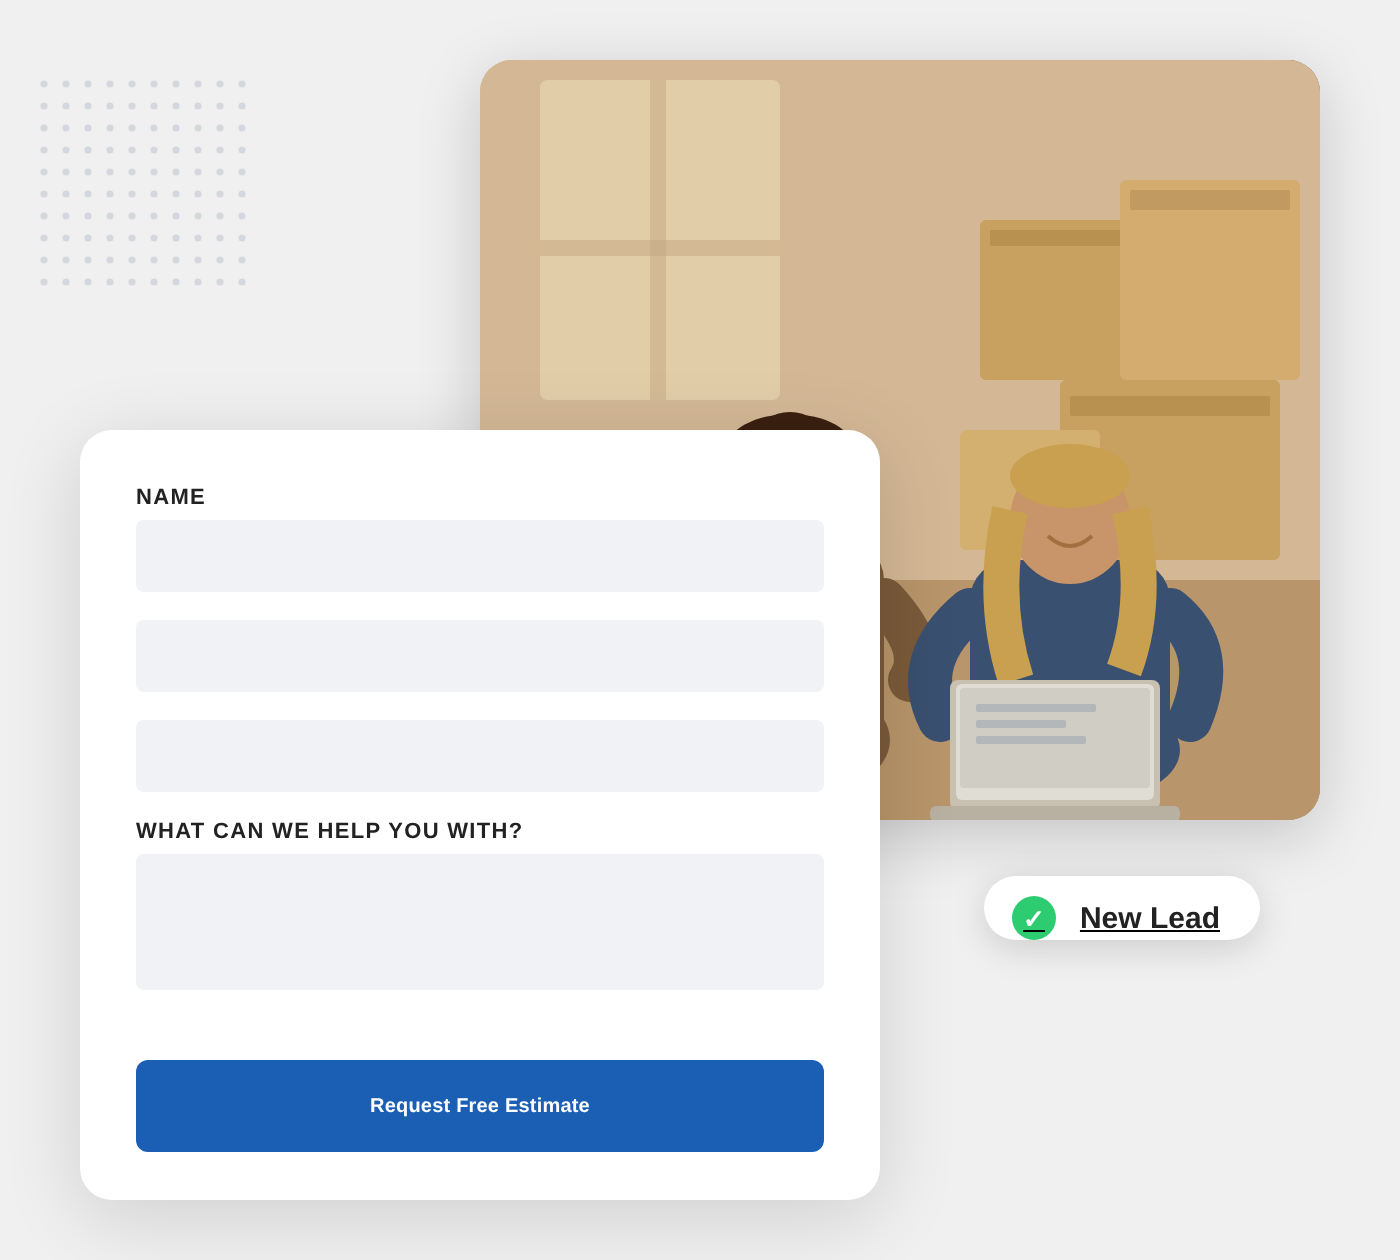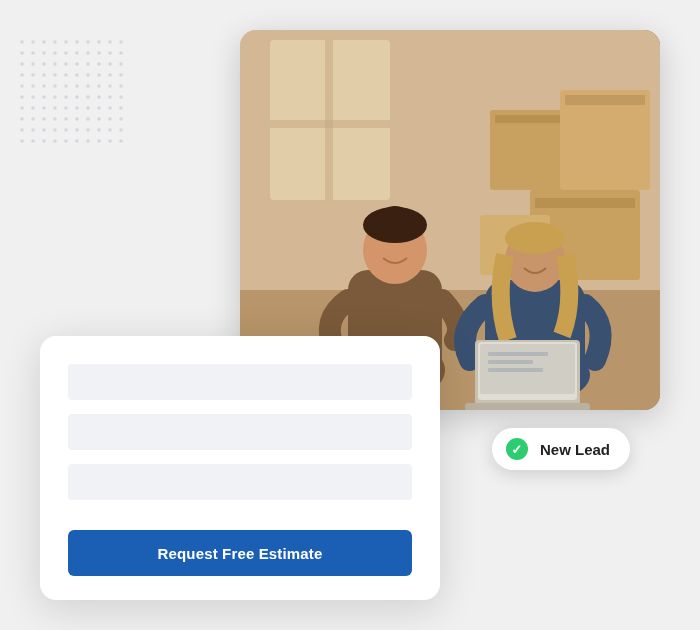--- a/index.html
+++ b/index.html
@@ -99,40 +99,41 @@
       resize: none;
     }
 
     .submit-btn {
       width: 100%;
       height: 46px;
       background: #1a5fb4;
       color: #fff;
       border: none;
       border-radius: 6px;
-      font-size: 15px;
+      font-size: 10px;
       font-weight: 700;
       cursor: pointer;
       margin-top: 16px;
       letter-spacing: 0.01em;
     }
 
     
     .new-lead-badge {
       position: absolute;
       bottom: 130px;
       right: 30px;
       background: #fff;
       border-radius: 24px;
       box-shadow: 0 4px 18px rgba(0,0,0,0.15);
-      padding: 10px 20px 10px 14px;
+      padding: 10px 20px 0 14px;
       display: flex;
       align-items: center;
       gap: 12px;
       z-index: 5;
+      text-decoration: underline;
     }
 
     .check-circle {
       width: 22px;
       height: 22px;
       background: #2ecc71;
       border-radius: 50%;
       display: flex;
       align-items: center;
       justify-content: center;
@@ -235,31 +236,36 @@
         <rect x="248" y="338" width="55" height="4" fill="#a0a8b0" rx="1" opacity="0.6"></rect>
 
         <rect x="225" y="373" width="125" height="8" fill="#b8b0a0" rx="3"></rect>
       </svg>
     </div>
   </div>
 
   <div class="form-card">
 
     <div class="field-group">
+      <label class="field-label">NAME</label>
       <input class="field-input" type="text" style="">
     </div>
 
     <div class="field-group">
       <input class="field-input" type="text" style="">
     </div>
 
     <div class="field-group">
       <input class="field-input" type="text" style="">
     </div>
 
+    <div class="field-group">
+      <label class="field-label">WHAT CAN WE HELP YOU WITH?</label>
+      <textarea class="field-textarea" style=""></textarea>
+    </div>
 
     <button class="submit-btn">Request Free Estimate</button>
 
   </div>
 
   <div class="new-lead-badge">
     <div class="check-circle"></div>
     <span class="new-lead-text">New Lead</span>
   </div>
 

